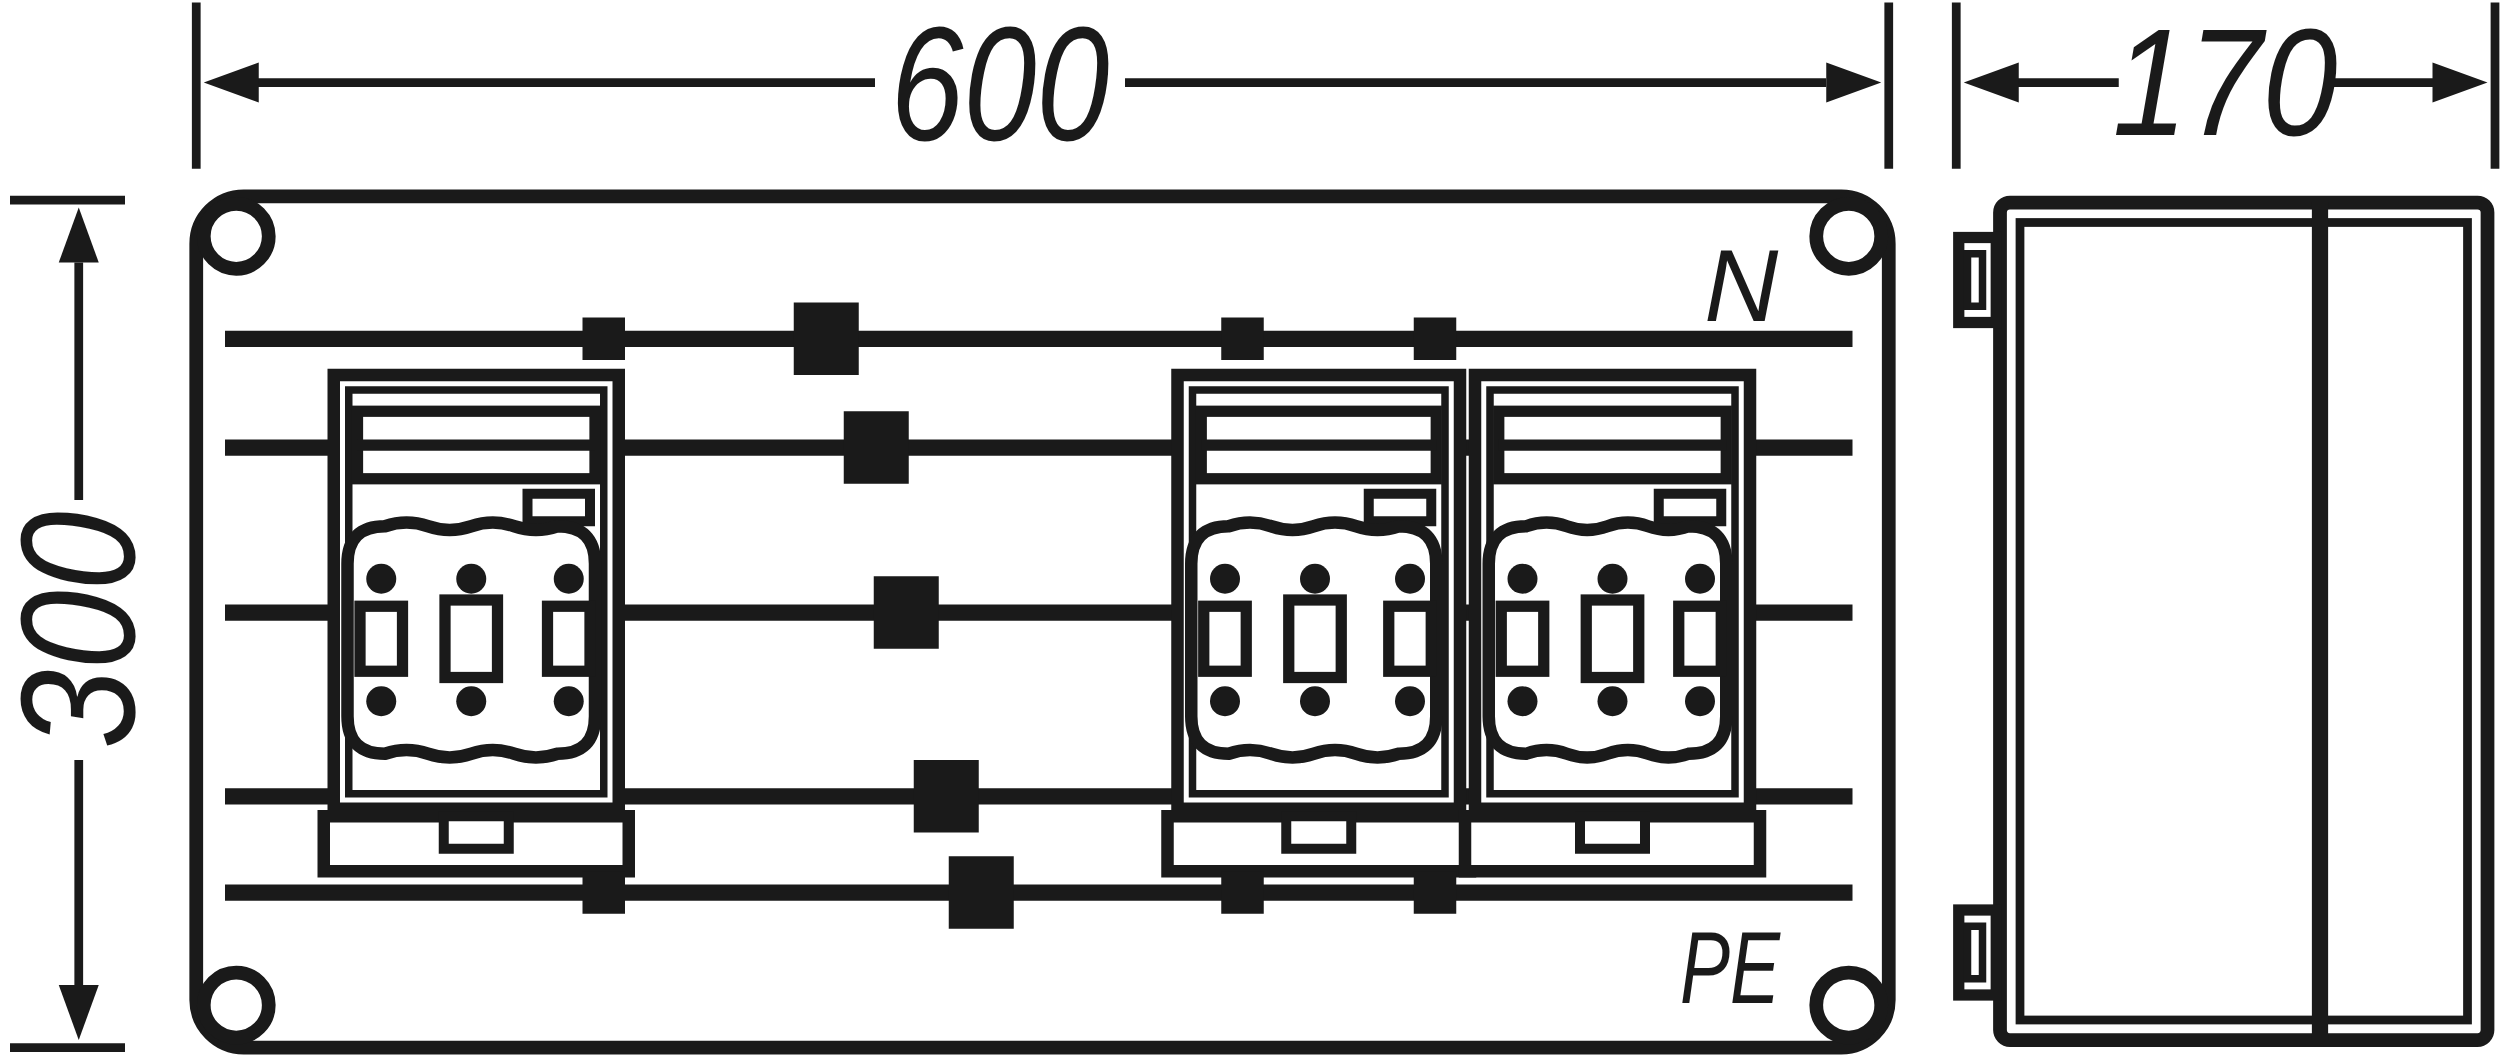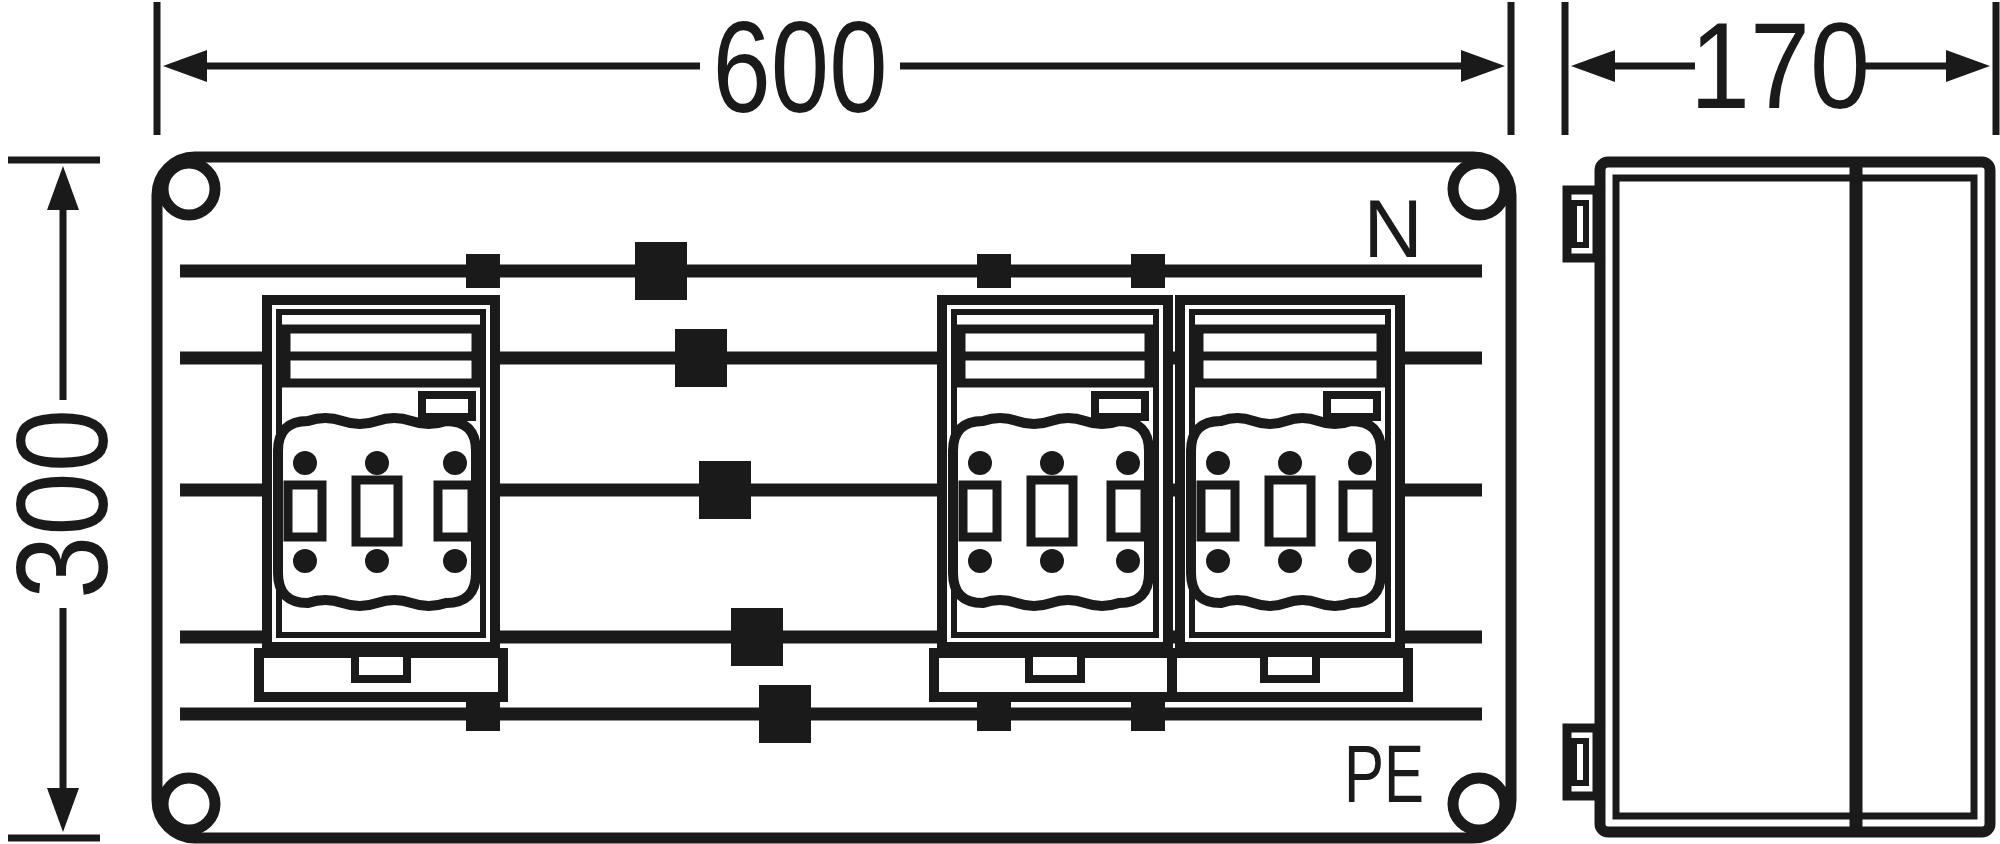--- a/index.html
+++ b/index.html
@@ -1,16 +1,16 @@
 <!DOCTYPE html>
 <html><head>
 <meta charset="utf-8">
 <style>
   html,body{margin:0;padding:0;background:#ffffff;}
-  .canvas{width:2000px;height:844px;background:#ffffff;overflow:hidden;}
+  .canvas{width:2000px;height:844px;background:#ffffff;overflow:hidden;font-style:italic;}
   svg{display:block;}
   text{font-family:"Liberation Sans", sans-serif; fill:#1a1a1a;}
   .dim-num{font-size:130px;}
   .dim-num-small{font-size:122px;}
   .bus-label{font-size:82px;}
 </style>
 </head>
 <body>
 
 <div class="canvas">

